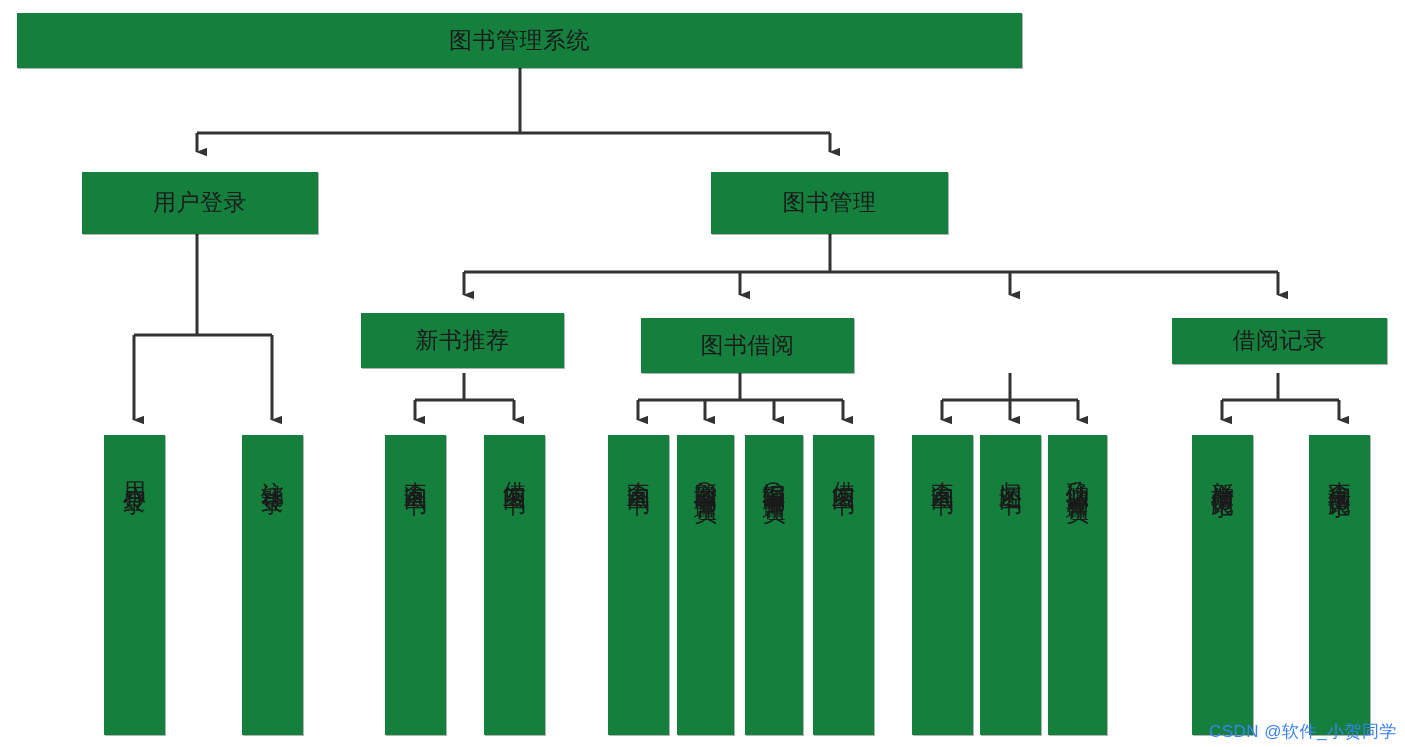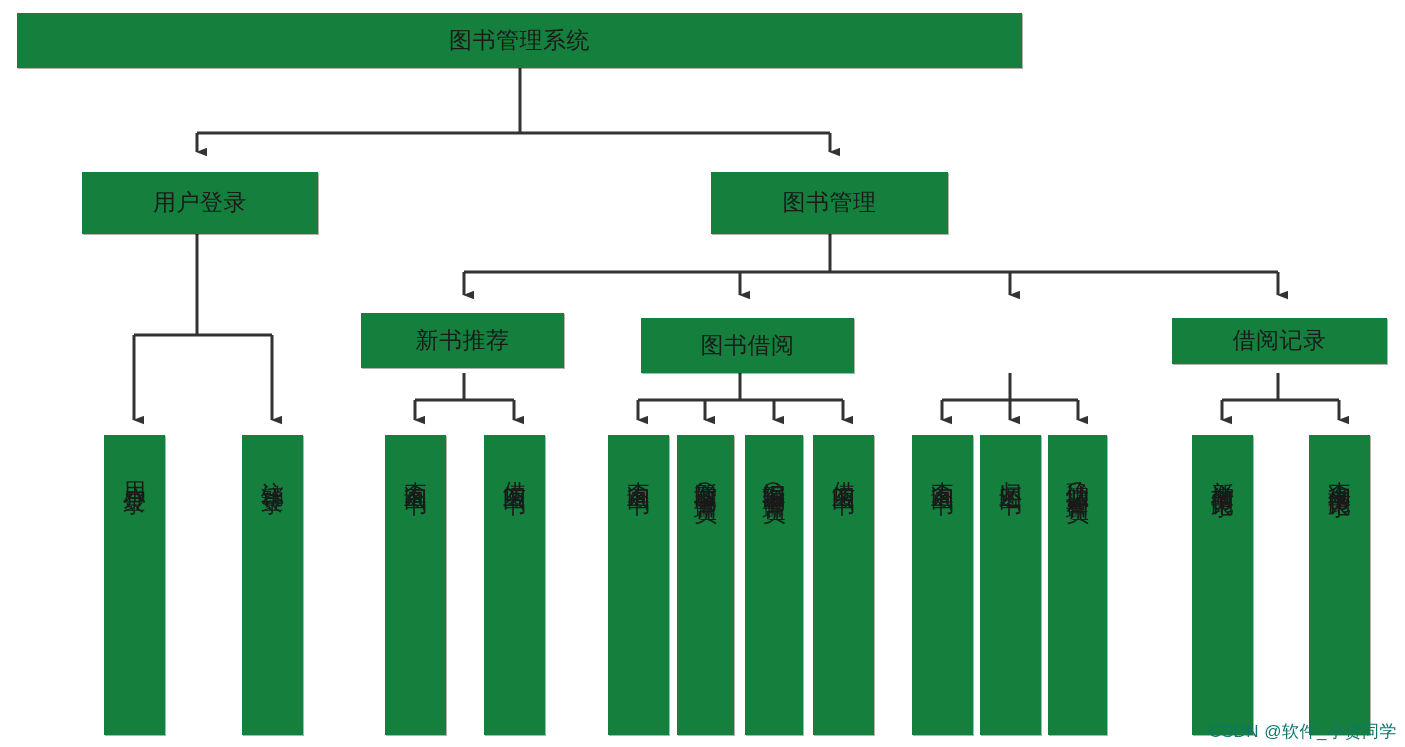--- a/index.html
+++ b/index.html
@@ -60,21 +60,21 @@
     line-height: 1.0;
   }
   .node.vert.tall .label {
     letter-spacing: 3px;
   }
   .watermark {
     position: absolute;
     right: 8px;
     bottom: 4px;
     font-size: 17px;
-    color: #0f766e;
+    color: #3b82f6;
     letter-spacing: 0.5px;
     white-space: nowrap;
   }
 </style>
 </head>
 <body>
 
 <div id="canvas">
 
   <svg id="wires" viewBox="0 0 1405 747" xmlns="http://www.w3.org/2000/svg">

